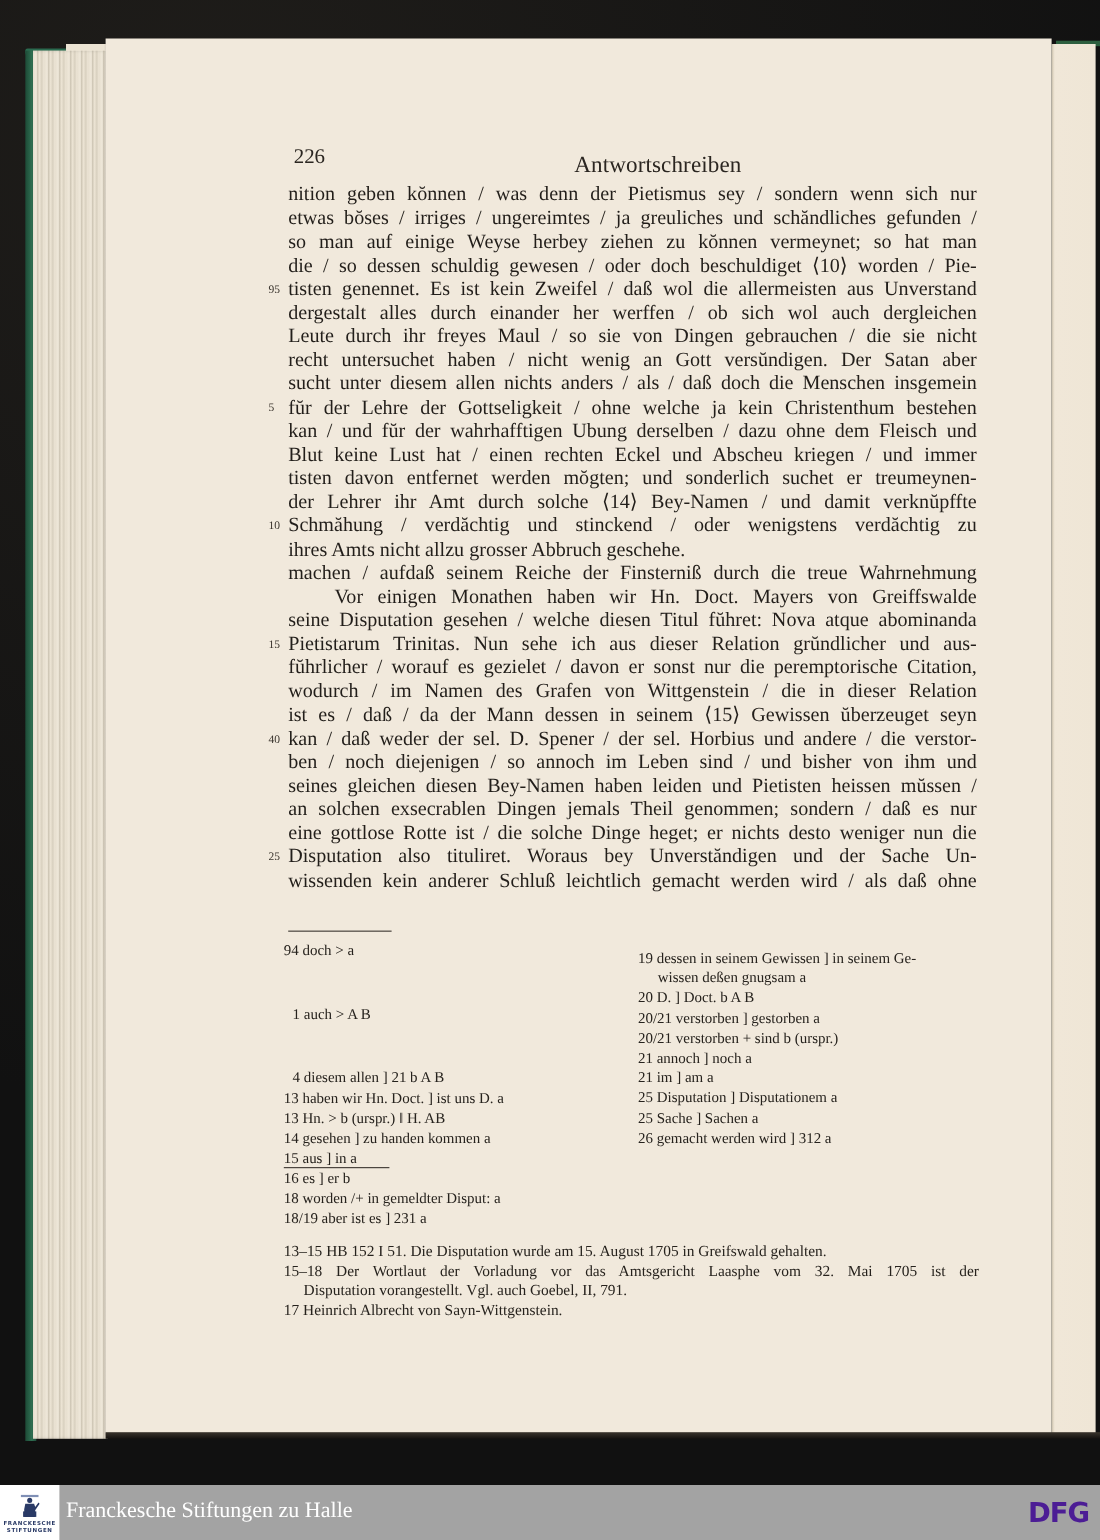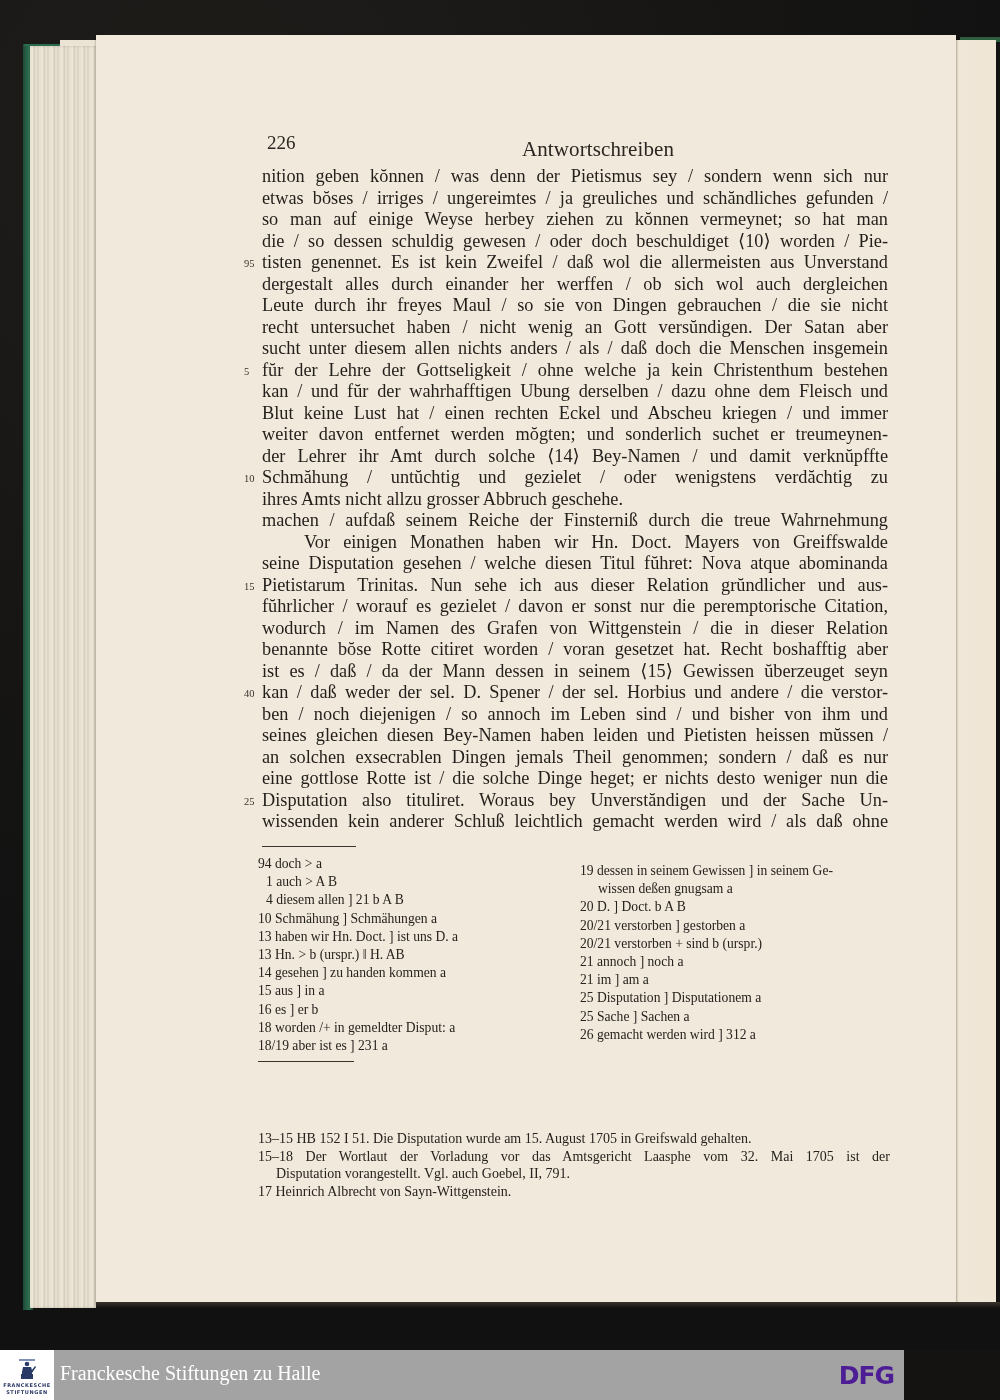--- a/index.html
+++ b/index.html
@@ -79,33 +79,33 @@
   .rule { position: absolute; height: 1px; background: #3a342e; }
 
   .apparatus {
     position: absolute; top: 855px; color: #26221d;
     font-size: 13.6px; line-height: 18.2px;
   }
   .app-left { left: 258px; width: 310px; }
   .app-right { left: 580px; width: 310px; }
   .app-entry { white-space: nowrap; }
   .app-entry.cont { padding-left: 18px; }
-  .app-entry.pad1 { padding-left: 8px; }
+  .app-entry.pad1 { padding-left: 8px; margin-top: 40px; }
 
   .commentary {
     position: absolute; left: 258px; top: 1130px; width: 632px;
     color: #26221d; font-size: 14px; line-height: 17.5px;
   }
   .com-entry { white-space: nowrap; }
   .com-entry.just { text-align: justify; text-align-last: justify; }
   .com-entry.cont { padding-left: 18px; }
 
   
   .footer {
-    position: absolute; left: 0; top: 1350px; width: 904px; height: 50px;
+    position: absolute; left: 0; top: 1350px; width: 1000px; height: 50px;
     background: #a3a3a3;
   }
   .footer-logo {
     position: absolute; left: 0; top: 0; width: 54px; height: 50px; background: #ffffff;
   }
   .footer-logo svg { position: absolute; left: 17px; top: 8px; }
   .logo-caption {
     position: absolute; left: 2px; width: 50px; text-align: center;
     font-family: "DejaVu Sans", sans-serif; font-size: 5px; letter-spacing: 0.6px;
     color: #2a3a66; font-weight: bold;
@@ -145,48 +145,46 @@
   <div class="line"><span class="line-num"></span><span>so man auf einige Weyse herbey ziehen zu kŏnnen vermeynet; so hat man</span></div>
   <div class="line"><span class="line-num"></span><span>die / so dessen schuldig gewesen / oder doch beschuldiget ⟨10⟩ worden / Pie-</span></div>
   <div class="line"><span class="line-num">95</span><span>tisten genennet. Es ist kein Zweifel / daß wol die allermeisten aus Unverstand</span></div>
   <div class="line"><span class="line-num"></span><span>dergestalt alles durch einander her werffen / ob sich wol auch dergleichen</span></div>
   <div class="line"><span class="line-num"></span><span>Leute durch ihr freyes Maul / so sie von Dingen gebrauchen / die sie nicht</span></div>
   <div class="line"><span class="line-num"></span><span>recht untersuchet haben / nicht wenig an Gott versŭndigen. Der Satan aber</span></div>
   <div class="line"><span class="line-num"></span><span>sucht unter diesem allen nichts anders / als / daß doch die Menschen insgemein</span></div>
   <div class="line"><span class="line-num">5</span><span>fŭr der Lehre der Gottseligkeit / ohne welche ja kein Christenthum bestehen</span></div>
   <div class="line"><span class="line-num"></span><span>kan / und fŭr der wahrhafftigen Ubung derselben / dazu ohne dem Fleisch und</span></div>
   <div class="line"><span class="line-num"></span><span>Blut keine Lust hat / einen rechten Eckel und Abscheu kriegen / und immer</span></div>
-  <div class="line"><span class="line-num"></span><span>weiter davon entfernet werden mŏgten; und sonderlich suchet er treumeynen-</span></div>
+  <div class="line"><span class="line-num"></span><span>tisten davon entfernet werden mŏgten; und sonderlich suchet er treumeynen-</span></div>
   <div class="line"><span class="line-num"></span><span>der Lehrer ihr Amt durch solche ⟨14⟩ Bey-Namen / und damit verknŭpffte</span></div>
-  <div class="line"><span class="line-num">10</span><span>Schmăhung / untŭchtig und gezielet / oder wenigstens verdăchtig zu</span></div>
+  <div class="line"><span class="line-num">10</span><span>Schmăhung / verdăchtig und stinckend / oder wenigstens verdăchtig zu</span></div>
   <div class="line last"><span class="line-num"></span><span>ihres Amts nicht allzu grosser Abbruch geschehe.</span></div>
   <div class="line"><span class="line-num"></span><span>machen / aufdaß seinem Reiche der Finsterniß durch die treue Wahrnehmung</span></div>
   <div class="line indent"><span class="line-num"></span><span>Vor einigen Monathen haben wir Hn. Doct. Mayers von Greiffswalde</span></div>
   <div class="line"><span class="line-num"></span><span>seine Disputation gesehen / welche diesen Titul fŭhret: Nova atque abominanda</span></div>
   <div class="line"><span class="line-num">15</span><span>Pietistarum Trinitas. Nun sehe ich aus dieser Relation grŭndlicher und aus-</span></div>
   <div class="line"><span class="line-num"></span><span>fŭhrlicher / worauf es gezielet / davon er sonst nur die peremptorische Citation,</span></div>
   <div class="line"><span class="line-num"></span><span>wodurch / im Namen des Grafen von Wittgenstein / die in dieser Relation</span></div>
-  <div class="line"><span class="line-num"></span><span>benannte bŏse Rotte citiret worden / voran gesetzet hat. Recht boshafftig aber</span></div>
   <div class="line"><span class="line-num"></span><span>ist es / daß / da der Mann dessen in seinem ⟨15⟩ Gewissen ŭberzeuget seyn</span></div>
   <div class="line"><span class="line-num">40</span><span>kan / daß weder der sel. D. Spener / der sel. Horbius und andere / die verstor-</span></div>
   <div class="line"><span class="line-num"></span><span>ben / noch diejenigen / so annoch im Leben sind / und bisher von ihm und</span></div>
   <div class="line"><span class="line-num"></span><span>seines gleichen diesen Bey-Namen haben leiden und Pietisten heissen mŭssen /</span></div>
   <div class="line"><span class="line-num"></span><span>an solchen exsecrablen Dingen jemals Theil genommen; sondern / daß es nur</span></div>
   <div class="line"><span class="line-num"></span><span>eine gottlose Rotte ist / die solche Dinge heget; er nichts desto weniger nun die</span></div>
   <div class="line"><span class="line-num">25</span><span>Disputation also tituliret. Woraus bey Unverstăndigen und der Sache Un-</span></div>
   <div class="line"><span class="line-num"></span><span>wissenden kein anderer Schluß leichtlich gemacht werden wird / als daß ohne</span></div>
 </div>
 
 <div class="rule" style="left:262px; top:846px; width:94px;"></div>
 
 <div class="apparatus app-left">
   <div class="app-entry">94 doch &gt; a</div>
   <div class="app-entry pad1">1 auch &gt; A B</div>
   <div class="app-entry pad1">4 diesem allen ] 21 b A B</div>
-  <div class="app-entry">10 Schmähung ] Schmähungen a</div>
   <div class="app-entry">13 haben wir Hn. Doct. ] ist uns D. a</div>
   <div class="app-entry">13 Hn. &gt; b (urspr.) ‖ H. AB</div>
   <div class="app-entry">14 gesehen ] zu handen kommen a</div>
   <div class="app-entry">15 aus ] in a</div>
   <div class="app-entry">16 es ] er b</div>
   <div class="app-entry">18 worden /+ in gemeldter Disput: a</div>
   <div class="app-entry">18/19 aber ist es ] 231 a</div>
 </div>
 
 <div class="apparatus app-right" style="top:862px;">

